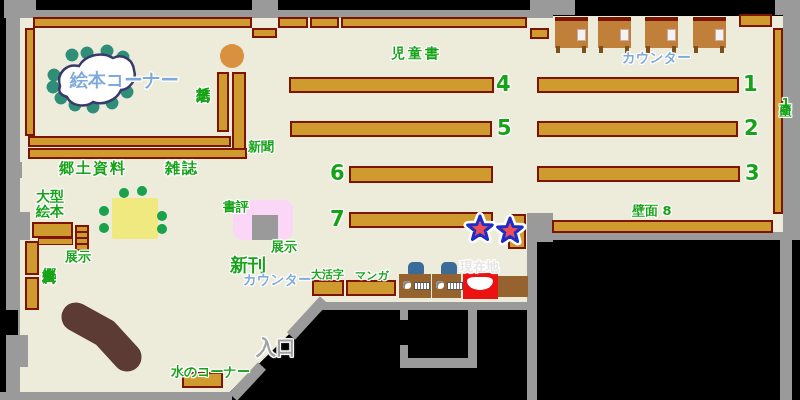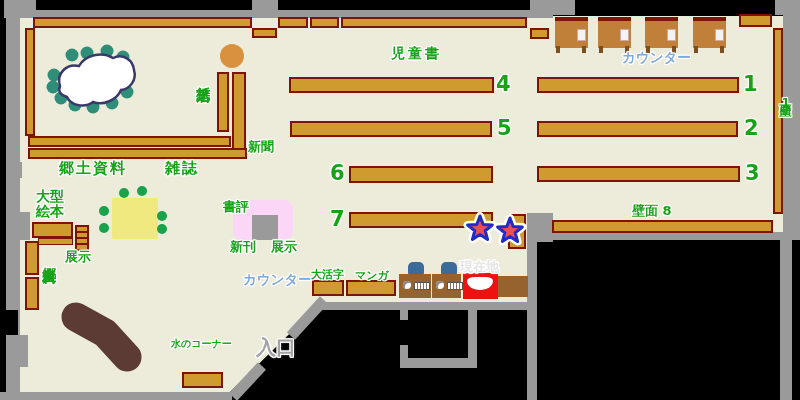--- a/index.html
+++ b/index.html
@@ -150,36 +150,37 @@
     <g transform="translate(480,229)">
       <path d="M0,-13 L3.2,-4.5 L12.4,-4 L5.2,1.7 L7.6,10.5 L0,5.5 L-7.6,10.5 L-5.2,1.7 L-12.4,-4 L-3.2,-4.5 Z" fill="#ef4d55" stroke="#ffffff" stroke-width="8" stroke-linejoin="round" paint-order="stroke"></path>
       <path d="M0,-13 L3.2,-4.5 L12.4,-4 L5.2,1.7 L7.6,10.5 L0,5.5 L-7.6,10.5 L-5.2,1.7 L-12.4,-4 L-3.2,-4.5 Z" fill="#ef4d55" stroke="#1f2cc8" stroke-width="3" stroke-linejoin="round"></path>
     </g>
     <g transform="translate(510,231)">
       <path d="M0,-13 L3.2,-4.5 L12.4,-4 L5.2,1.7 L7.6,10.5 L0,5.5 L-7.6,10.5 L-5.2,1.7 L-12.4,-4 L-3.2,-4.5 Z" fill="#ef4d55" stroke="#ffffff" stroke-width="8" stroke-linejoin="round" paint-order="stroke"></path>
       <path d="M0,-13 L3.2,-4.5 L12.4,-4 L5.2,1.7 L7.6,10.5 L0,5.5 L-7.6,10.5 L-5.2,1.7 L-12.4,-4 L-3.2,-4.5 Z" fill="#ef4d55" stroke="#1f2cc8" stroke-width="3" stroke-linejoin="round"></path>
     </g>
   </svg>
 
+  <div class="lbl bl" style="left:70px;top:71px;font-size:18px;">絵本コーナー</div>
   <div class="lbl gl vtx" style="left:196px;top:76px;font-size:14px;">紙芝居</div>
   <div class="lbl gl" style="left:248px;top:140px;font-size:13px;">新聞</div>
   <div class="lbl gl" style="left:59px;top:161px;font-size:15px;letter-spacing:2px;">郷土資料</div>
   <div class="lbl gl" style="left:165px;top:161px;font-size:15px;letter-spacing:2px;">雑誌</div>
   <div class="lbl gl" style="left:36px;top:189px;font-size:14px;">大型</div>
   <div class="lbl gl" style="left:36px;top:204px;font-size:14px;">絵本</div>
   <div class="lbl gl" style="left:65px;top:250px;font-size:13px;">展示</div>
   <div class="lbl gl vtx" style="left:42px;top:256px;font-size:14px;">郷土資料</div>
-  <div class="lbl gl" style="left:171px;top:339px;font-size:10px;">水のコーナー</div>
+  <div class="lbl gl" style="left:171px;top:365px;font-size:13px;">水のコーナー</div>
   <div class="lbl el" style="left:256px;top:337px;font-size:20px;">入口</div>
   <div class="lbl gl" style="left:391px;top:46px;font-size:14px;letter-spacing:3px;">児童書</div>
   <div class="lbl bl" style="left:622px;top:50px;font-size:13.5px;">カウンター</div>
   <div class="lbl gl vtx" style="left:779px;top:94px;font-size:12px;">壁面1</div>
   <div class="lbl gl" style="left:632px;top:204px;font-size:13px;">壁面 8</div>
   <div class="lbl gl" style="left:223px;top:200px;font-size:13px;">書評</div>
-  <div class="lbl gl" style="left:230px;top:240px;font-size:13px;">新刊</div>
+  <div class="lbl gl" style="left:230px;top:256px;font-size:18px;">新刊</div>
   <div class="lbl gl" style="left:271px;top:240px;font-size:13px;">展示</div>
   <div class="lbl bl" style="left:243px;top:272px;font-size:13.5px;">カウンター</div>
   <div class="lbl gl" style="left:311px;top:269px;font-size:11px;">大活字</div>
   <div class="lbl gl" style="left:355px;top:270px;font-size:11px;">マンガ</div>
   <div class="lbl rl" style="left:460px;top:260px;font-size:13px;">現在地</div>
 
   <div class="lbl gl num" style="left:743px;top:73px;">1</div>
   <div class="lbl gl num" style="left:744px;top:117px;">2</div>
   <div class="lbl gl num" style="left:745px;top:162px;">3</div>
   <div class="lbl gl num" style="left:496px;top:73px;">4</div>

